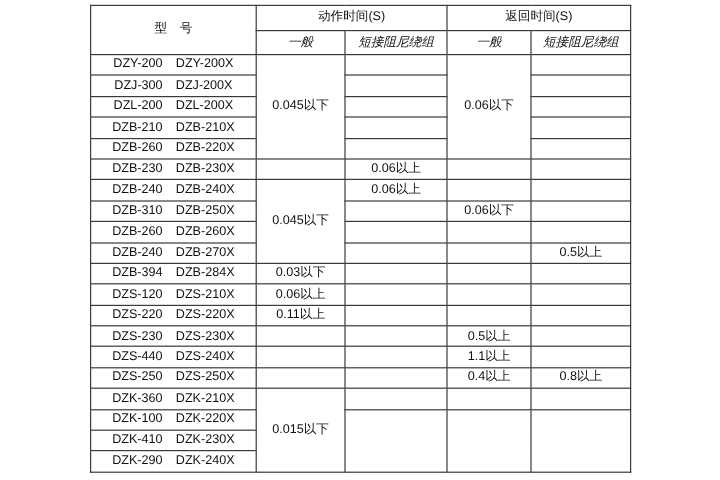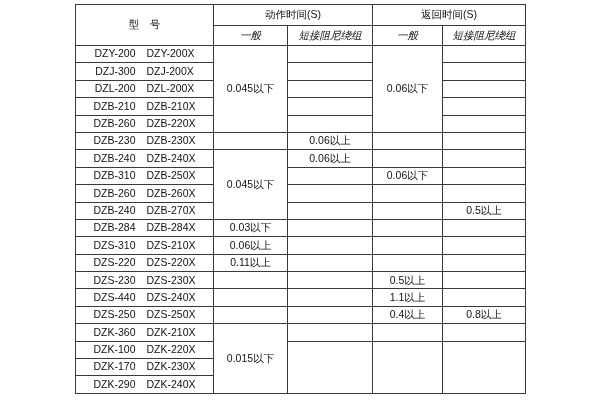--- a/index.html
+++ b/index.html
@@ -110,28 +110,28 @@
           <td class="value-cell"></td>
           <td class="value-cell"></td>
         </tr>
         <tr>
           <td class="model-cell"><span class="m1">DZB-240</span><span class="m2">DZB-270X</span></td>
           <td class="value-cell"></td>
           <td class="value-cell"></td>
           <td class="value-cell">0.5以上</td>
         </tr>
         <tr>
-          <td class="model-cell"><span class="m1">DZB-284</span><span class="m2">DZB-284X</span></td>
+          <td class="model-cell"><span class="m1">DZB-394</span><span class="m2">DZB-284X</span></td>
           <td class="value-cell">0.03以下</td>
           <td class="value-cell"></td>
           <td class="value-cell"></td>
           <td class="value-cell"></td>
         </tr>
         <tr>
-          <td class="model-cell"><span class="m1">DZS-310</span><span class="m2">DZS-210X</span></td>
+          <td class="model-cell"><span class="m1">DZS-120</span><span class="m2">DZS-210X</span></td>
           <td class="value-cell">0.06以上</td>
           <td class="value-cell"></td>
           <td class="value-cell"></td>
           <td class="value-cell"></td>
         </tr>
         <tr>
           <td class="model-cell"><span class="m1">DZS-220</span><span class="m2">DZS-220X</span></td>
           <td class="value-cell">0.11以上</td>
           <td class="value-cell"></td>
           <td class="value-cell"></td>
@@ -165,20 +165,20 @@
           <td class="value-cell"></td>
           <td class="value-cell"></td>
         </tr>
         <tr>
           <td class="model-cell"><span class="m1">DZK-100</span><span class="m2">DZK-220X</span></td>
           <td class="value-cell" rowspan="3"></td>
           <td class="value-cell" rowspan="3"></td>
           <td class="value-cell" rowspan="3"></td>
         </tr>
         <tr>
-          <td class="model-cell"><span class="m1">DZK-170</span><span class="m2">DZK-230X</span></td>
+          <td class="model-cell"><span class="m1">DZK-410</span><span class="m2">DZK-230X</span></td>
         </tr>
         <tr>
           <td class="model-cell"><span class="m1">DZK-290</span><span class="m2">DZK-240X</span></td>
         </tr>
       </tbody>
   </table>
 </div>
 
 </body></html>

